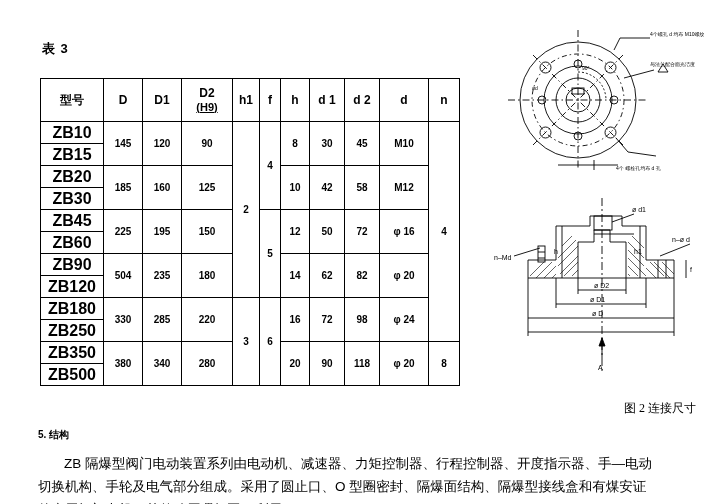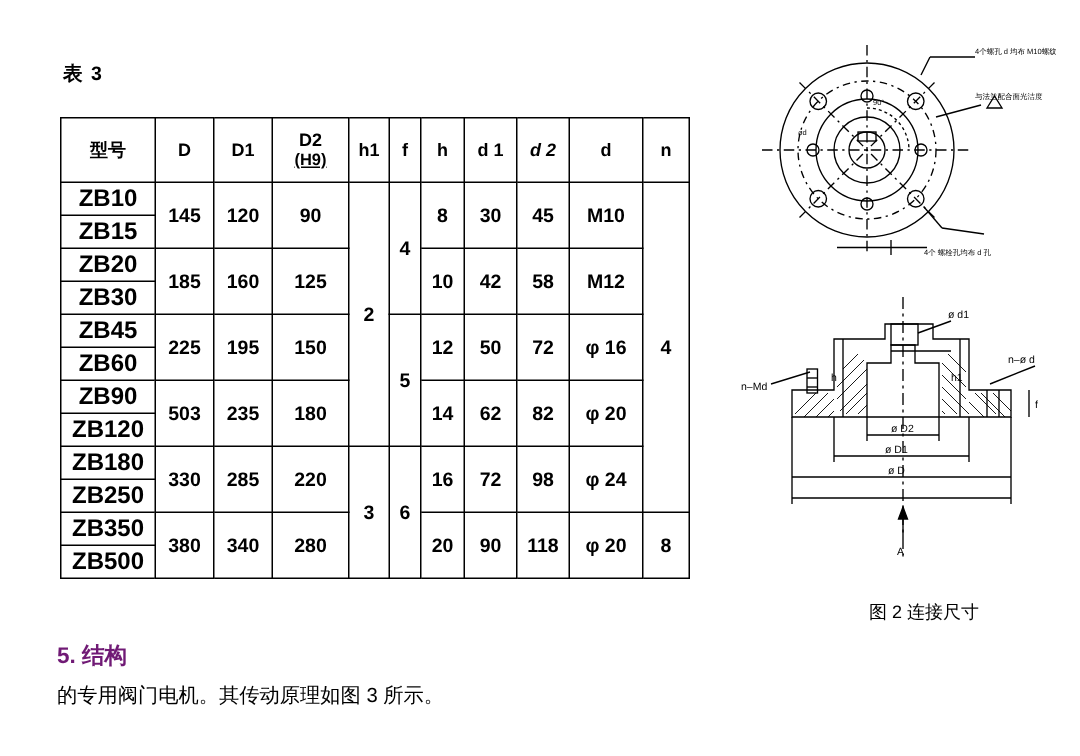--- a/index.html
+++ b/index.html
@@ -52,31 +52,31 @@
     font-size: 12px;
   }
   .col-model { width: 62px; }
   .col-d     { width: 38px; }
   .col-d1    { width: 38px; margin-left: 18px; }
   .col-d2    { width: 50px; }
   .col-h1    { width: 26px; }
   .col-f     { width: 20px; }
   .col-h     { width: 28px; }
   .col-dd1   { width: 34px; }
-  .col-dd2   { width: 34px; font-style: italic; }
+  .col-dd2   { width: 34px; }
   .col-d-th  { width: 48px; }
   .col-n     { width: 30px; }
 
   .model-cell {
     text-align: left;
     padding-left: 6px;
     height: 21px;
     font-size: 16px;
   }
-  .val-cell { font-size: 13px; }
+  .val-cell { font-size: 10px; }
   .d2-head {
     line-height: 1.15;
   }
   .d2-head small {
     display: block;
     font-size: 11px;
     font-weight: bold;
     text-decoration: underline;
   }
 
@@ -93,34 +93,34 @@
     left: 494px;
     top: 186px;
     width: 216px;
     height: 196px;
   }
   .fig-caption {
     position: absolute;
     left: 536px;
     top: 400px;
     width: 160px;
-    text-align: center;
-    font-family: Liberation Sans, sans-serif;
+    text-align: right;
+    font-family: Liberation Serif, serif;
     font-size: 12px;
   }
 
   
   .section-title {
     position: absolute;
     left: 38px;
     top: 428px;
     font-family: "Liberation Sans", sans-serif;
-    font-size: 15px;
-    font-weight: bold;
-    color: #701a75;
+    font-size: 10px;
+    font-weight: bold;
+    color: #000000;
   }
   .body-text {
     position: absolute;
     left: 38px;
     top: 452px;
     width: 648px;
     font-family: "Liberation Sans", sans-serif;
     font-size: 13.5px;
     line-height: 23px;
     text-align: justify;
@@ -196,21 +196,21 @@
         <td class="val-cell" rowspan="2">50</td>
         <td class="val-cell" rowspan="2">72</td>
         <td class="val-cell" rowspan="2">φ 16</td>
       </tr>
       <tr>
         <td class="model-cell">ZB60</td>
       </tr>
 
       <tr>
         <td class="model-cell">ZB90</td>
-        <td class="val-cell" rowspan="2">503</td>
+        <td class="val-cell" rowspan="2">504</td>
         <td class="val-cell" rowspan="2">235</td>
         <td class="val-cell" rowspan="2">180</td>
         <td class="val-cell" rowspan="2">14</td>
         <td class="val-cell" rowspan="2">62</td>
         <td class="val-cell" rowspan="2">82</td>
         <td class="val-cell" rowspan="2">φ 20</td>
       </tr>
       <tr>
         <td class="model-cell">ZB120</td>
       </tr>
@@ -379,16 +379,18 @@
       <text x="196" y="86">f</text>
       <text x="104" y="184">A</text>
     </g>
   </svg>
 
   <div class="fig-caption">图 2    连接尺寸</div>
 
   <div class="section-title">5. 结构</div>
 
   <div class="body-text">
+    <div><span class="indent"></span><span>ZB 隔爆型阀门电动装置系列由电动机、减速器、力矩控制器、行程控制器、开度指示器、手—电动</span></div>
+    <div>切换机构、手轮及电气部分组成。采用了圆止口、O 型圈密封、隔爆面结构、隔爆型接线盒和有煤安证</div>
     <div>的专用阀门电机。其传动原理如图 3 所示。</div>
   </div>
 
 </div>
 
 </body></html>

